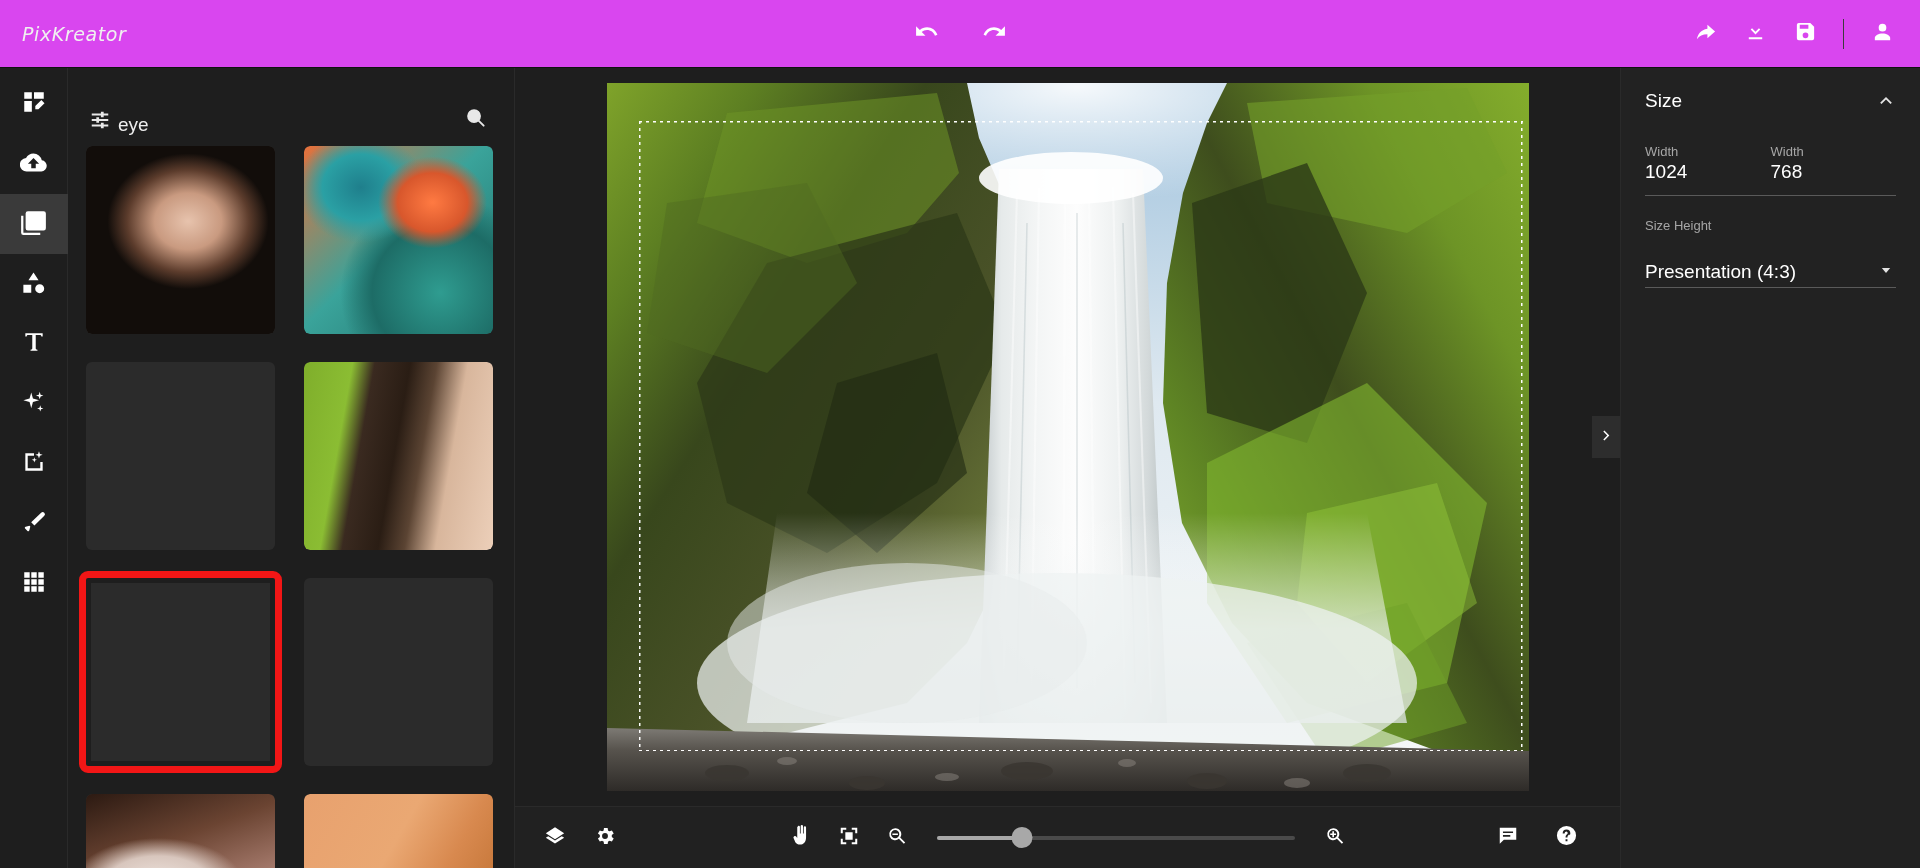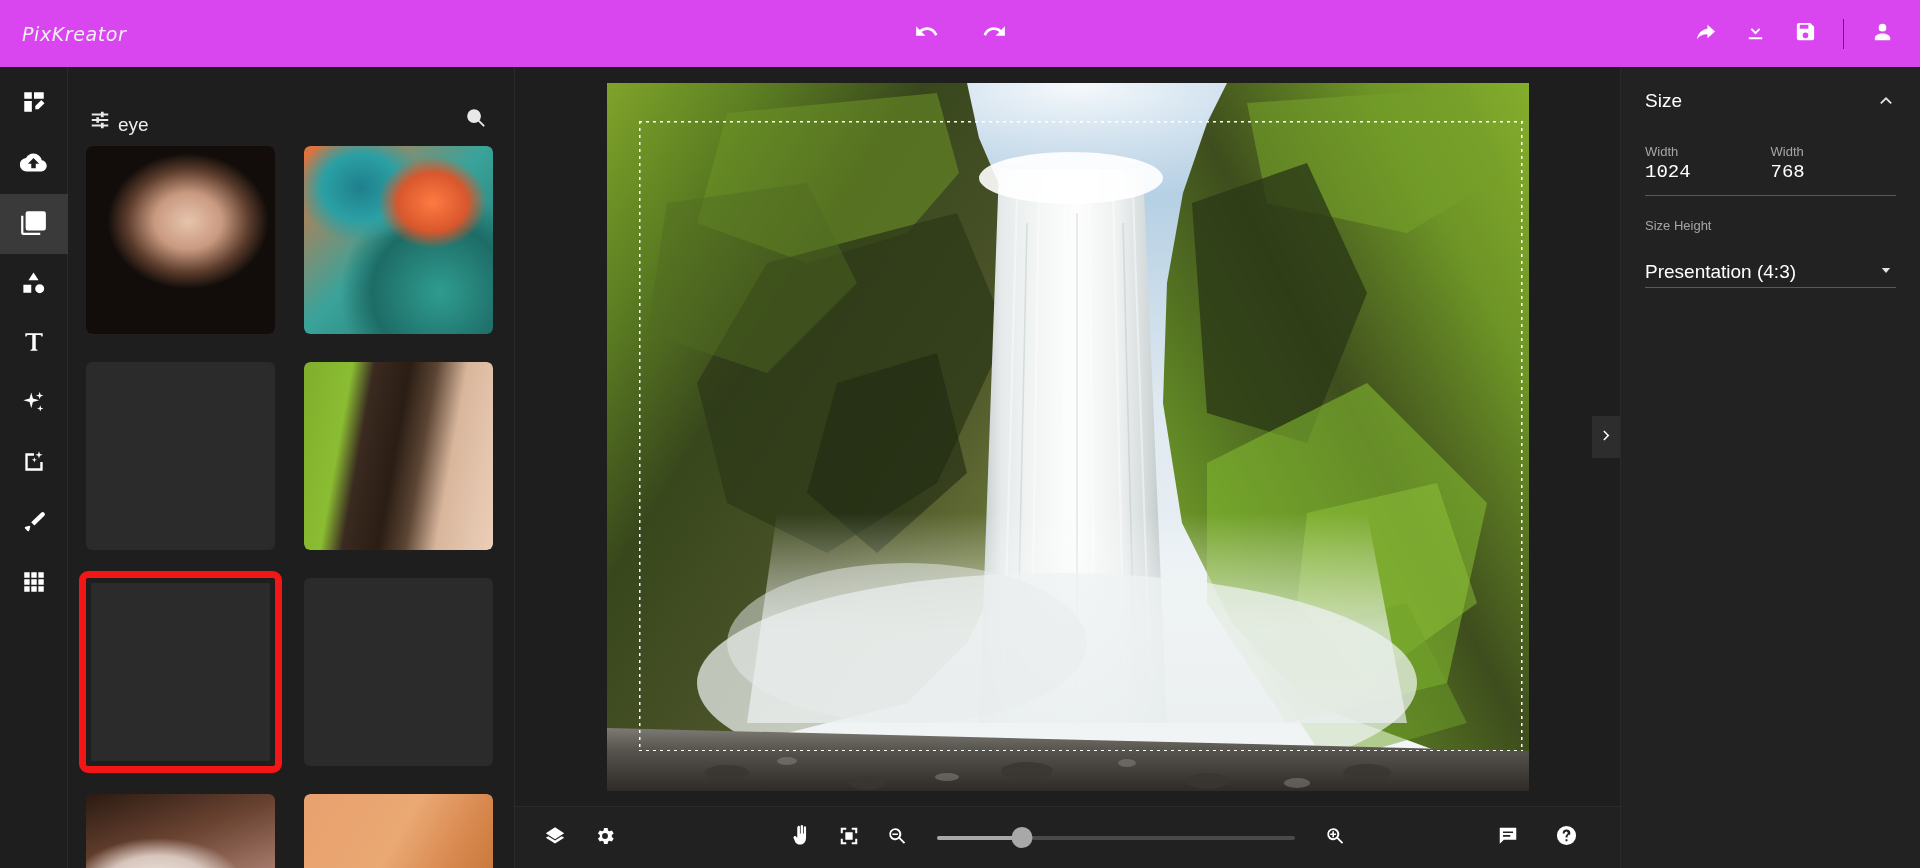--- a/index.html
+++ b/index.html
@@ -317,21 +317,21 @@
     color: #a6a6a6;
     margin-bottom: 2px;
   }
   .field-value {
     font-size: 19px;
     color: #ffffff;
     background: transparent;
     border: none;
     outline: none;
     width: 100%;
-    font-family: Liberation Mono, monospace;
+    font-family: Liberation Sans, sans-serif;
   }
   .preset-block {
     margin-top: 22px;
     border-bottom: 1px solid #5a5a5a;
     padding-bottom: 3px;
   }
   .preset-row {
     display: flex;
     align-items: center;
     justify-content: space-between;

